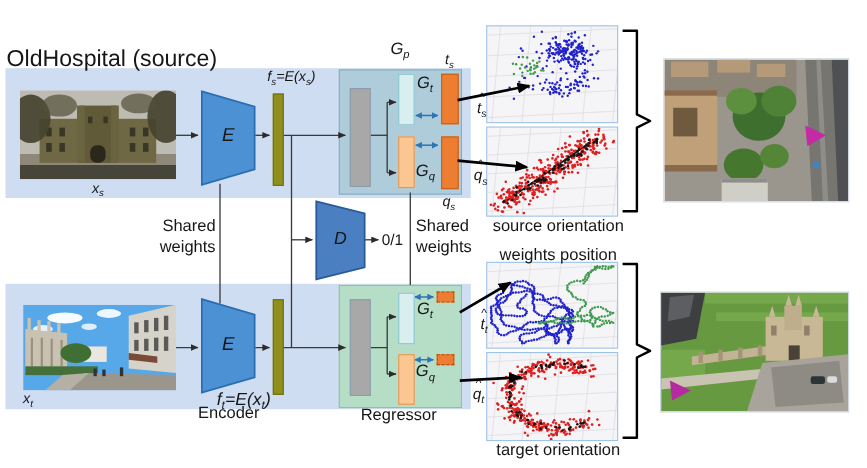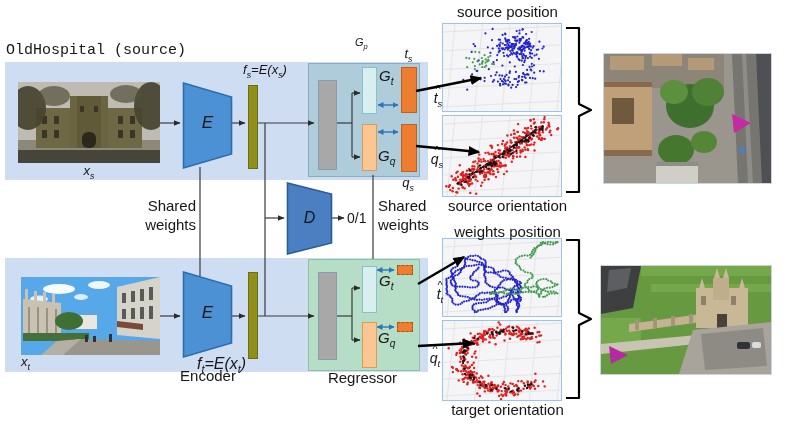--- a/index.html
+++ b/index.html
@@ -7,21 +7,21 @@
          font-family:"Liberation Sans","DejaVu Sans",sans-serif;color:#161616;}
   .band{position:absolute;background:#cfddf2;z-index:0;}
   svg.layer{position:absolute;left:0;top:0;z-index:4;pointer-events:none;}
   svg.under{z-index:3;}
   svg.over{z-index:8;}
   .box{position:absolute;z-index:2;}
   .bar{position:absolute;z-index:5;}
   .lbl{position:absolute;z-index:6;white-space:nowrap;}
   .math{font-style:italic;}
   sub{font-size:0.68em;}
-  .title{font-size:15px;font-family:Liberation Mono, monospace;}
+  .title{font-size:21px;}
   .caption{font-size:15px;text-align:center;}
   .plot{position:absolute;background:#f5f5f7;border:1px solid #9dc3e6;z-index:2;overflow:hidden;}
   .plot svg{display:block;}
   .hatlbl{position:absolute;z-index:7;display:flex;flex-direction:column;align-items:center;
            line-height:1;font-style:italic;font-size:14px;}
   .hatlbl .caret{font-size:11px;height:7px;font-style:normal;}
   .photo{position:absolute;z-index:2;overflow:hidden;}
   .photo svg{display:block;}
   .aerial{border:1px solid #ccd4de;}
   .dashedbox{position:absolute;z-index:5;background:#ed7d31;border:1px dashed #b45313;box-sizing:border-box;}
@@ -183,21 +183,21 @@
         <polygon points="1.5,2 45.5,13 45.5,62 1.5,73" fill="#4a7fc1" stroke="#2a5a9a" stroke-width="1.6"></polygon>
       </svg>
   </div>
   <div class="traplbl math" style="left:286px;top:209px;width:47px;font-size:16px;">D</div>
   <div class="lbl" style="left:347px;top:210px;font-size:14px;">0/1</div>
 
   <div class="lbl" style="left:138px;top:197px;width:58px;font-size:15px;line-height:1.25;text-align:right;white-space:normal;">Shared weights</div>
   <div class="lbl" style="left:378px;top:197px;width:60px;font-size:15px;line-height:1.25;white-space:normal;">Shared weights</div>
 
   <div class="box" style="left:308px;top:63px;width:110px;height:112px;background:#aeccd9;border:1px solid #84aec4;"></div>
-  <div class="lbl math" style="left:355px;top:36px;font-size:11px;text-align:center;">G<sub>p</sub></div>
+  <div class="lbl math" style="left:355px;top:36px;font-size:15px;text-align:center;">G<sub>p</sub></div>
   <div class="bar" style="left:318px;top:80px;width:17px;height:88px;background:#a8a8a8;border:1px solid #8a9cae;"></div>
   <div class="bar" style="left:362px;top:67px;width:13px;height:45px;background:#d9efef;border:1px solid #86c2cc;"></div>
   <div class="bar" style="left:362px;top:124px;width:13px;height:45px;background:#fac793;border:1px solid #dd9a5b;"></div>
   <div class="lbl math" style="left:379px;top:67px;font-size:15px;">G<sub>t</sub></div>
   <div class="lbl math" style="left:378px;top:147px;font-size:15px;">G<sub>q</sub></div>
   <div class="bar" style="left:401px;top:67px;width:14px;height:44px;background:#ed7d31;border:1px solid #c55f1b;"></div>
   <div class="bar" style="left:401px;top:124px;width:14px;height:46px;background:#ed7d31;border:1px solid #c55f1b;"></div>
   <div class="lbl math" style="left:401px;top:46px;width:15px;text-align:center;font-size:13px;">t<sub>s</sub></div>
   <div class="lbl math" style="left:399px;top:175px;width:18px;text-align:center;font-size:13px;">q<sub>s</sub></div>
 
@@ -221,21 +221,20 @@
   </div>
   <div class="hatlbl" style="left:431px;top:280px;width:18px;">
     <span class="caret">^</span>
     <span>t<sub>t</sub></span>
   </div>
   <div class="hatlbl" style="left:426px;top:344px;width:18px;">
     <span class="caret">^</span>
     <span>q<sub>t</sub></span>
   </div>
 
-  <div class="lbl caption" style="left:430px;top:3px;width:155px;">source position</div>
   <div class="plot" style="left:442px;top:23px;width:118px;height:87px;">
       <svg width="118" height="87">
         <g stroke="#dcdce2" stroke-width="0.7">
           <line x1="0" y1="8" x2="118" y2="2"></line>
           <line x1="4" y1="87" x2="12" y2="0"></line>
           <line x1="0" y1="26.75" x2="118" y2="20.75"></line>
           <line x1="31.5" y1="87" x2="39.5" y2="0"></line>
           <line x1="0" y1="45.5" x2="118" y2="39.5"></line>
           <line x1="59" y1="87" x2="67" y2="0"></line>
           <line x1="0" y1="64.25" x2="118" y2="58.25"></line>

